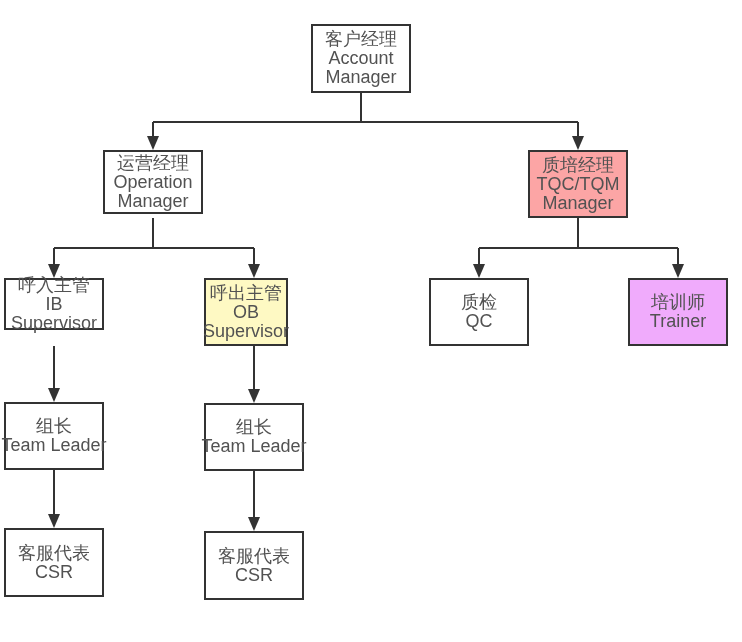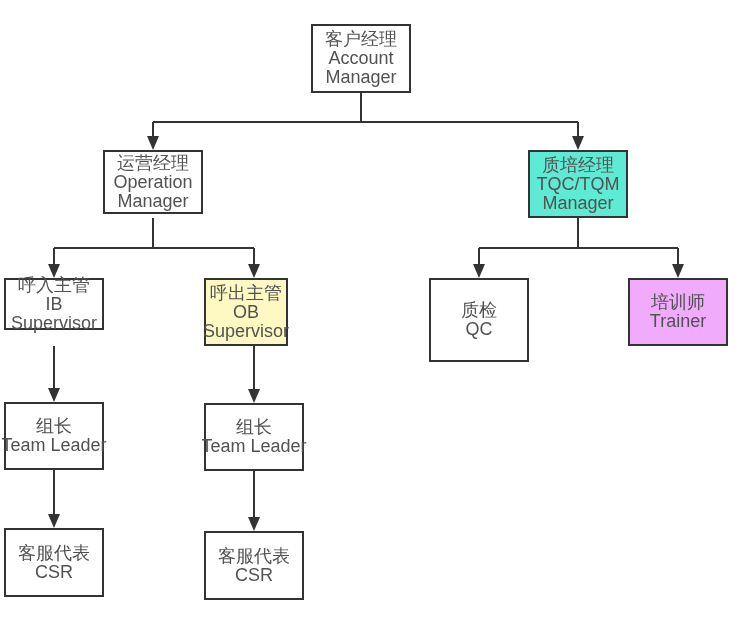--- a/index.html
+++ b/index.html
@@ -72,36 +72,36 @@
       <div class="node" style="left: 311px; top: 24px; width: 100px; height: 69px; border-color: rgb(51, 51, 51); background: rgb(255, 255, 255);">
         <span style="color: rgb(82, 82, 82);">客户经理</span>
         <span style="color: rgb(82, 82, 82);">Account</span>
         <span style="color: rgb(82, 82, 82);">Manager</span>
       </div>
       <div class="node" style="left: 103px; top: 150px; width: 100px; height: 64px; border-color: rgb(51, 51, 51); background: rgb(255, 255, 255);">
         <span style="color: rgb(82, 82, 82);">运营经理</span>
         <span style="color: rgb(82, 82, 82);">Operation</span>
         <span style="color: rgb(82, 82, 82);">Manager</span>
       </div>
-      <div class="node" style="left: 528px; top: 150px; width: 100px; height: 68px; border-color: rgb(51, 51, 51); background: #5eead4;">
+      <div class="node" style="left: 528px; top: 150px; width: 100px; height: 68px; border-color: rgb(51, 51, 51); background: #fca5a5;">
         <span style="color: rgb(82, 82, 82);">质培经理</span>
         <span style="color: rgb(82, 82, 82);">TQC/TQM</span>
         <span style="color: rgb(82, 82, 82);">Manager</span>
       </div>
       <div class="node" style="left: 4px; top: 278px; width: 100px; height: 52px; border-color: rgb(51, 51, 51); background: rgb(255, 255, 255);">
         <span style="color: rgb(82, 82, 82);">呼入主管</span>
         <span style="color: rgb(82, 82, 82);">IB</span>
         <span style="color: rgb(82, 82, 82);">Supervisor</span>
       </div>
       <div class="node" style="left: 204px; top: 278px; width: 84px; height: 68px; border-color: rgb(51, 51, 51); background: #fef9c3;">
         <span style="color: rgb(82, 82, 82);">呼出主管</span>
         <span style="color: rgb(82, 82, 82);">OB</span>
         <span style="color: rgb(82, 82, 82);">Supervisor</span>
       </div>
-      <div class="node" style="left: 429px; top: 278px; width: 100px; height: 84px; border-color: rgb(51, 51, 51); background: rgb(255, 255, 255);">
+      <div class="node" style="left: 429px; top: 278px; width: 100px; height: 68px; border-color: rgb(51, 51, 51); background: rgb(255, 255, 255);">
         <span style="color: rgb(82, 82, 82);">质检</span>
         <span style="color: rgb(82, 82, 82);">QC</span>
       </div>
       <div class="node" style="left: 628px; top: 278px; width: 100px; height: 68px; border-color: rgb(51, 51, 51); background: #f0abfc;">
         <span style="color: rgb(82, 82, 82);">培训师</span>
         <span style="color: rgb(82, 82, 82);">Trainer</span>
       </div>
       <div class="node" style="left: 4px; top: 402px; width: 100px; height: 68px; border-color: rgb(51, 51, 51); background: rgb(255, 255, 255);">
         <span style="color: rgb(82, 82, 82);">组长</span>
         <span style="color: rgb(82, 82, 82);">Team Leader</span>

